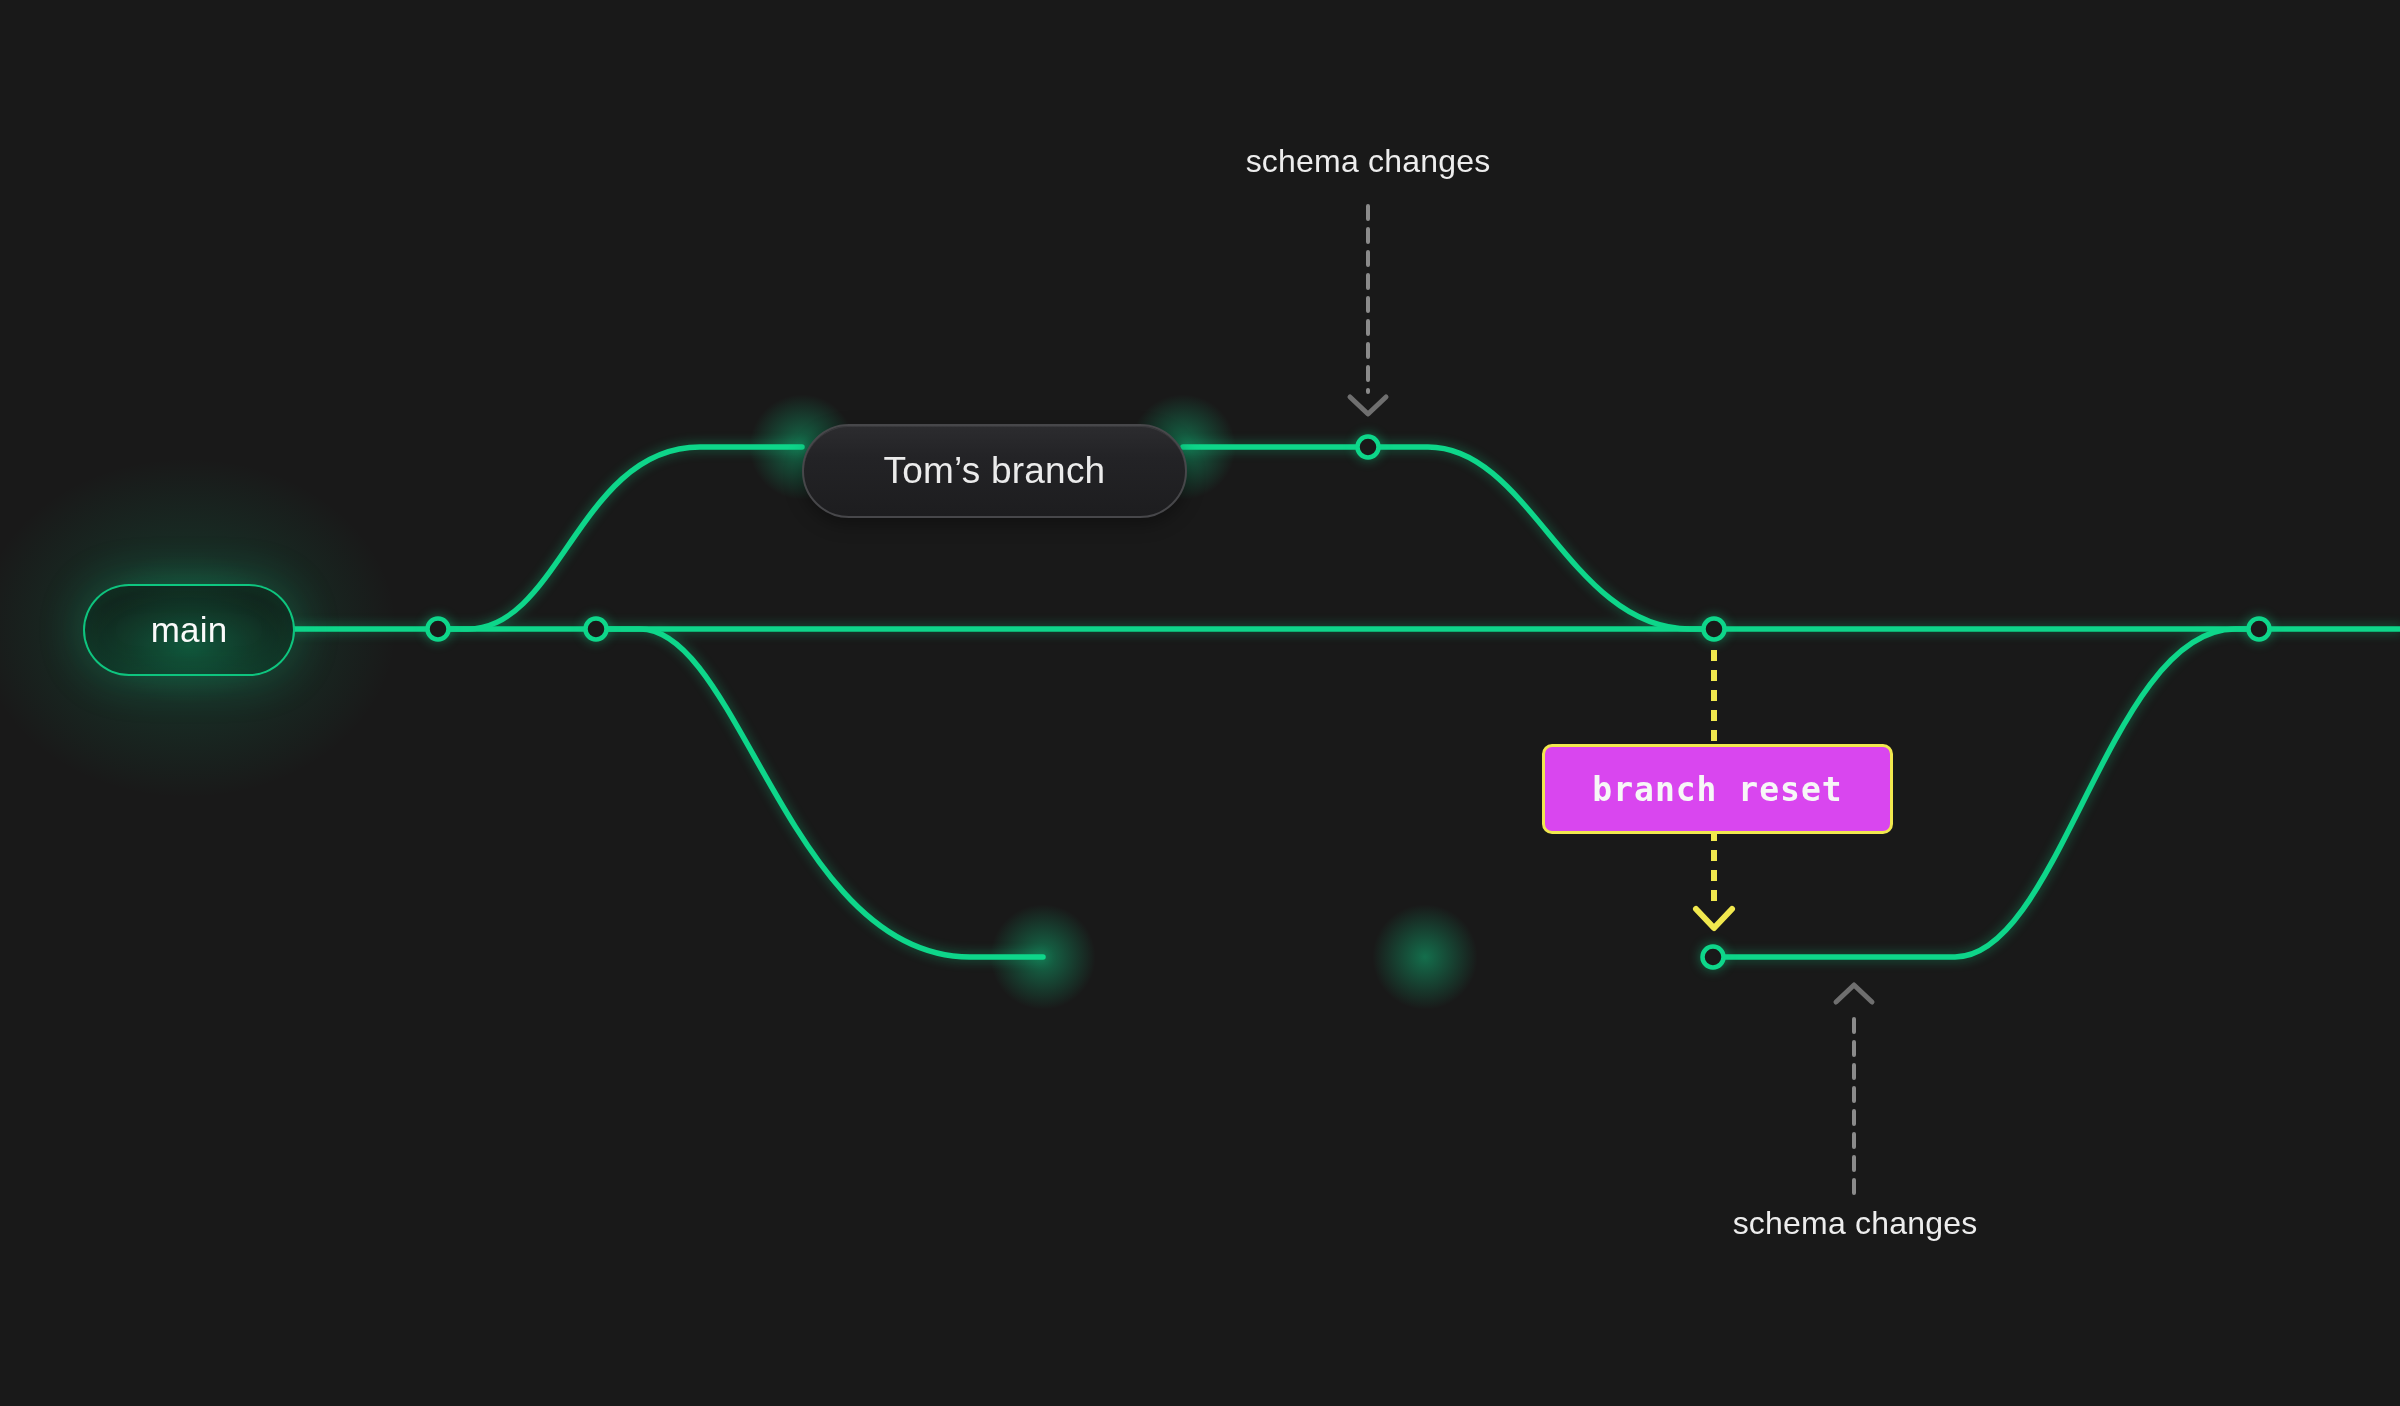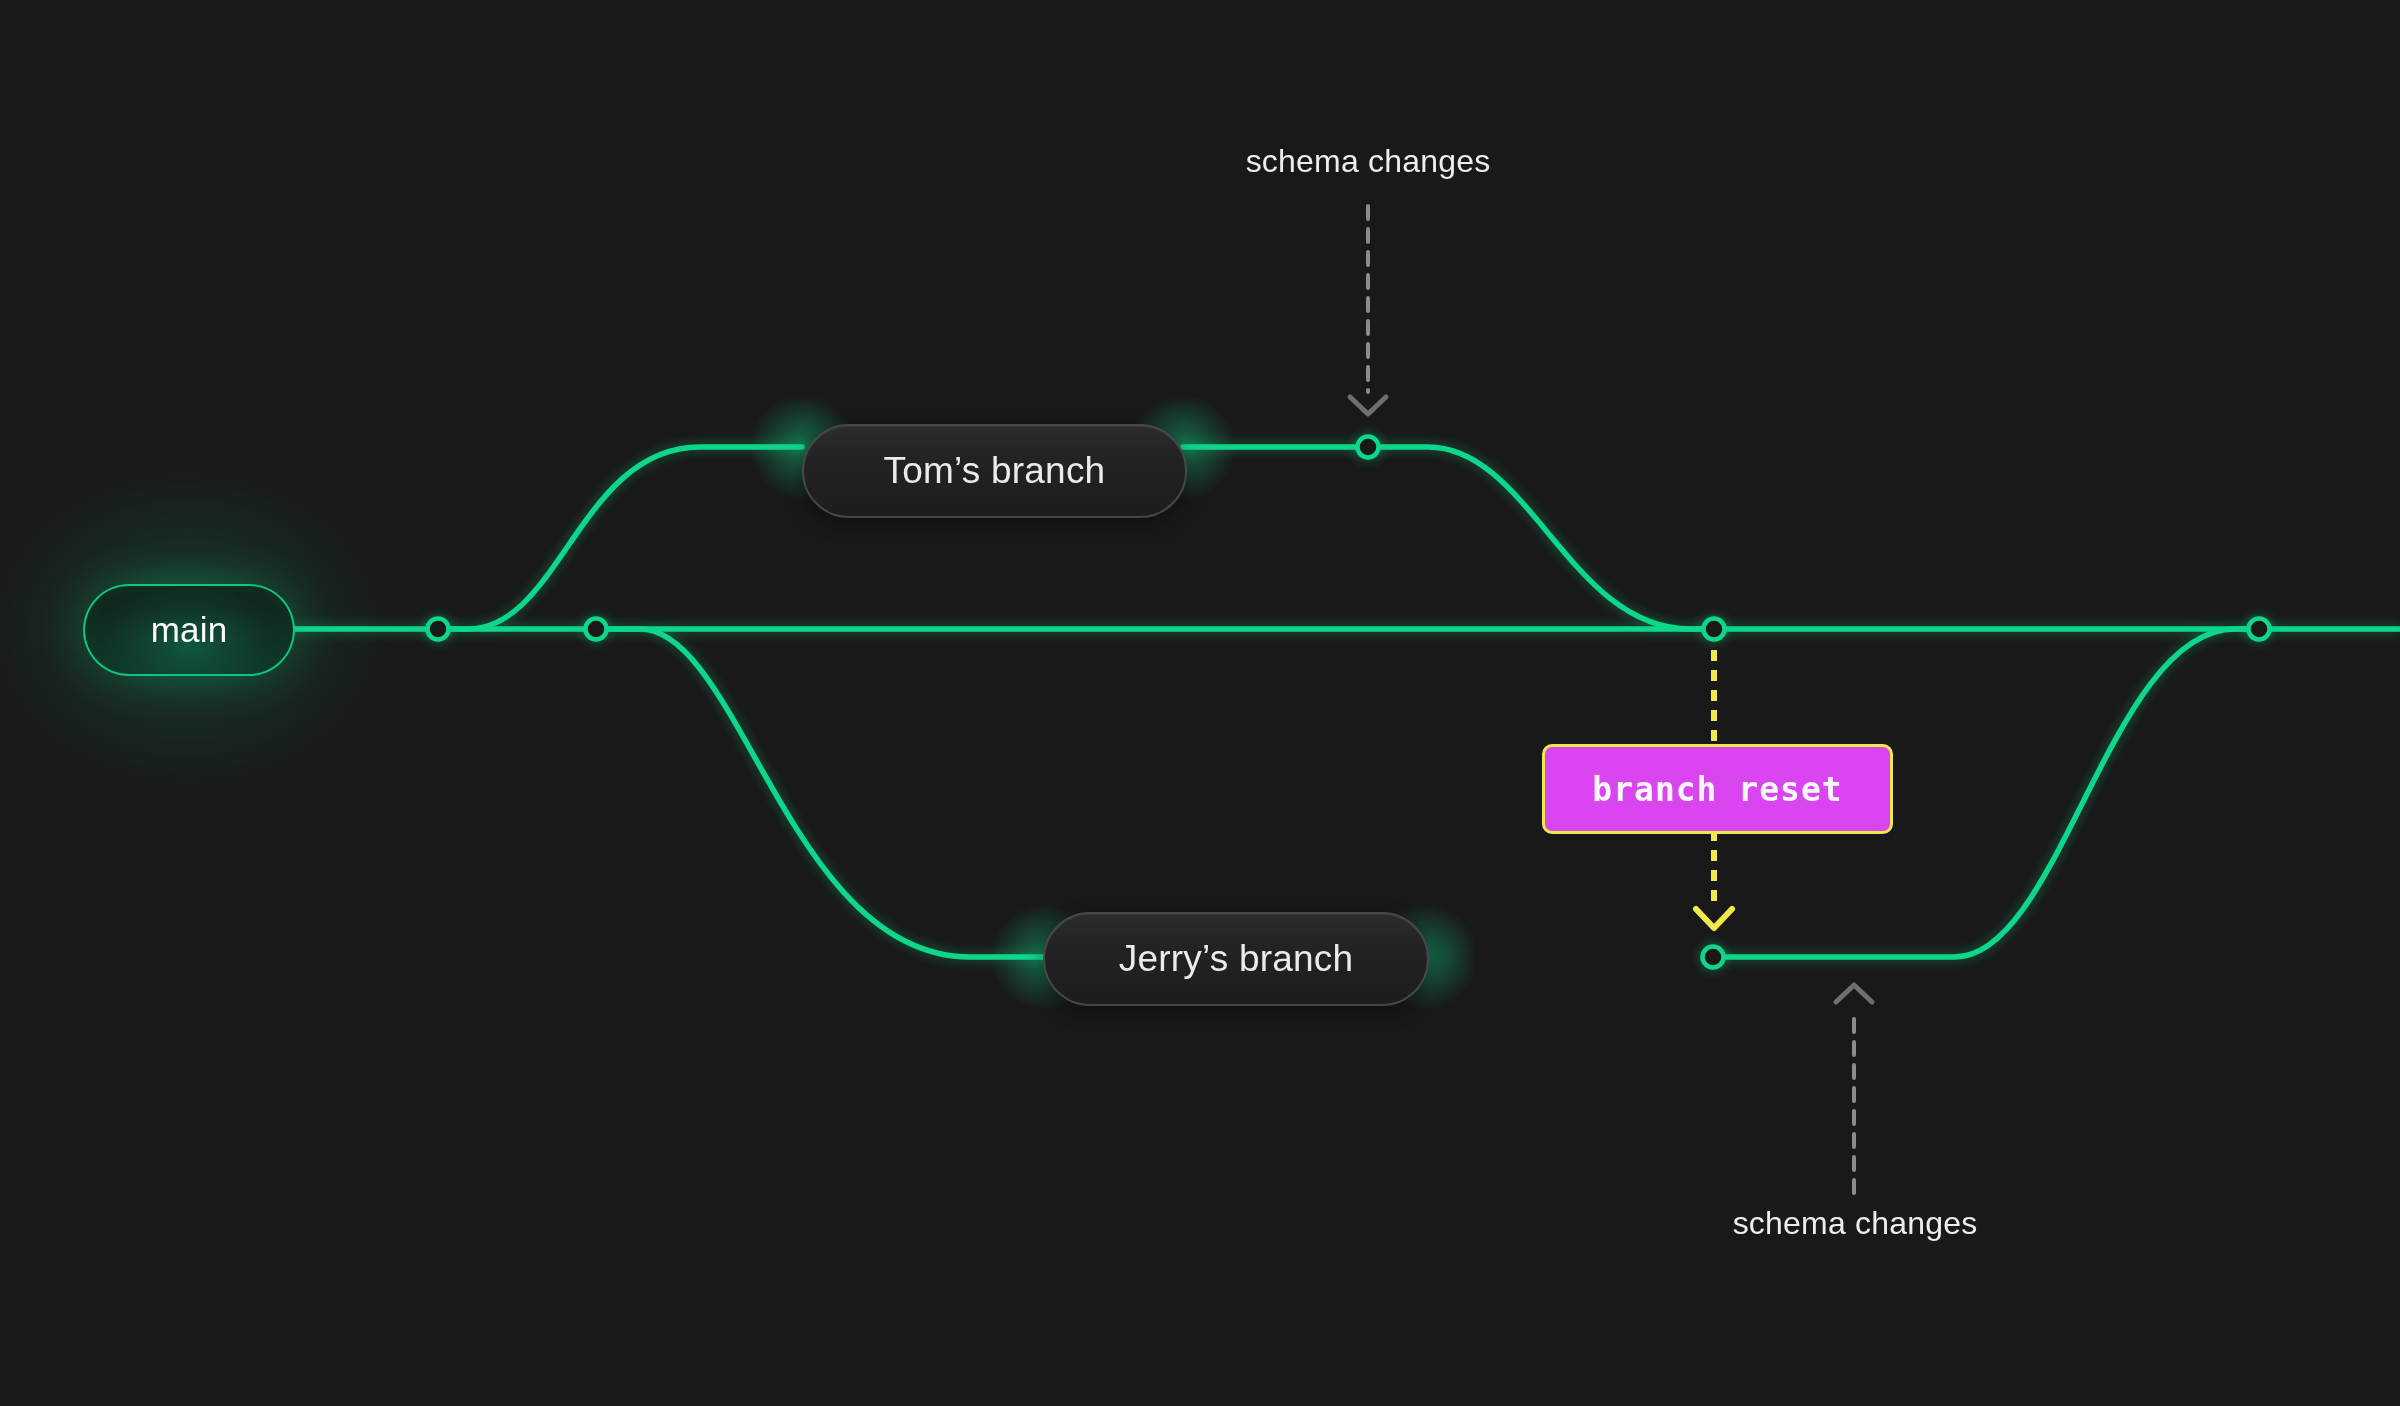--- a/index.html
+++ b/index.html
@@ -122,23 +122,20 @@
   <div class="glow" style="left:1425px;top:957px;"></div>
 
   <div class="pill main" style="left:83px;top:584px;width:208px;height:88px;justify-content:center;">
     <span>main</span>
   </div>
 
   <div class="pill" style="left:802px;top:401px;width:381px;height:90px;margin-top:23px;">
     <span>Tom’s branch</span>
   </div>
 
-  <div class="pill" style="left:1043px;top:912px;width:382px;height:90px;">
-    <span>Jerry’s branch</span>
-  </div>
 
   <div class="reset-box" style="left:1542px;top:744px;width:345px;height:84px;">
     <span>branch reset</span>
   </div>
 
   <div class="note" style="left:1368px;top:143px;">schema changes</div>
 
   <div class="note" style="left:1855px;top:1205px;">schema changes</div>
 
 </div>

